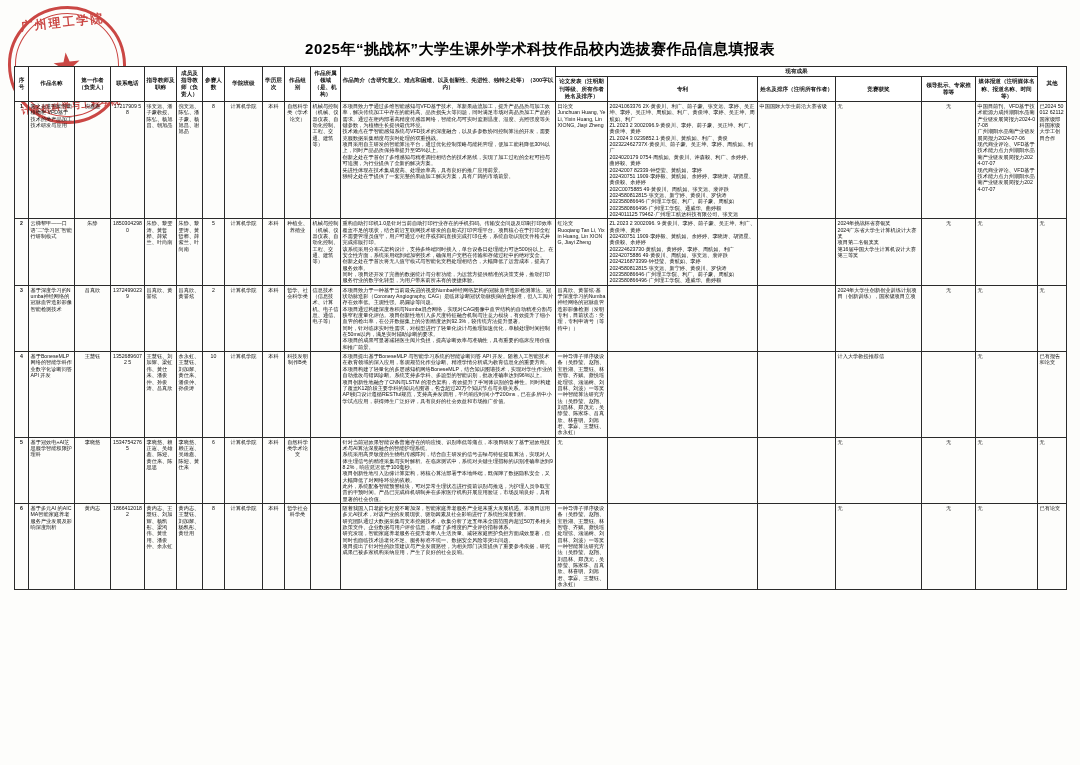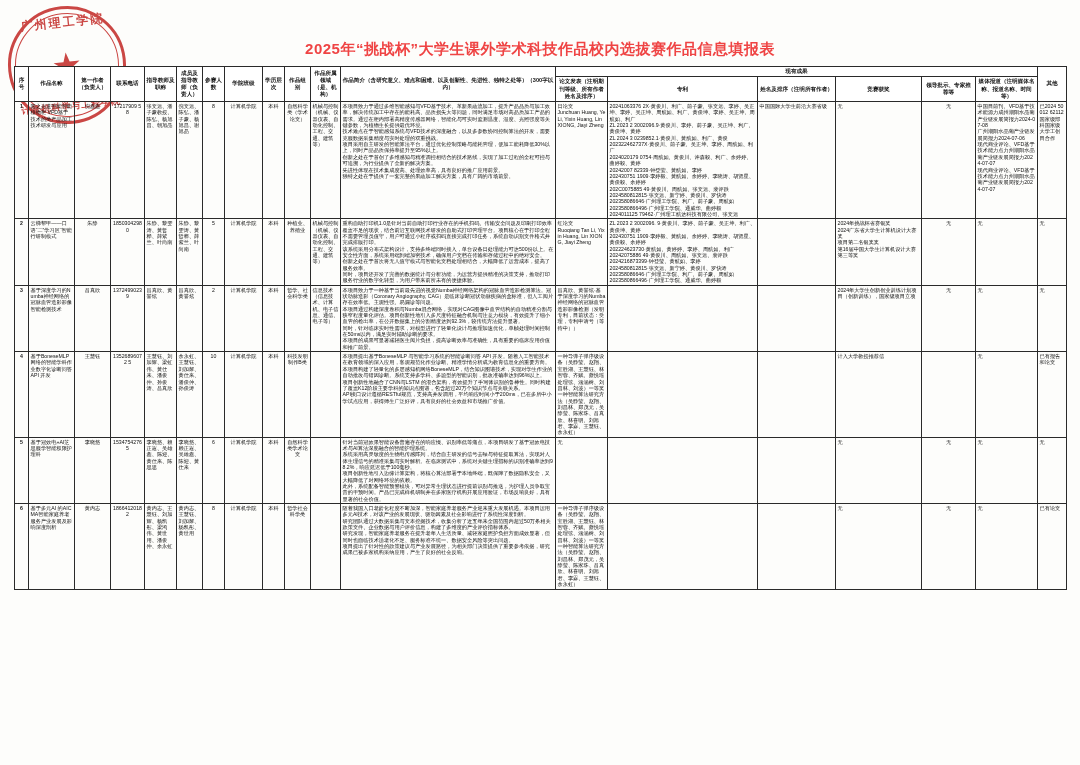--- a/index.html
+++ b/index.html
@@ -35,21 +35,21 @@
     font-family:"DejaVu Sans",sans-serif;
   }
   .stamp .bot-text{
     position:absolute;left:0;right:0;bottom:8px;text-align:center;
     font-size:9px;font-weight:bold;letter-spacing:1px;
   }
 
   
   .doc-title{
     position:absolute;top:40px;left:0;width:1080px;text-align:center;
-    font-size:15px;font-weight:bold;color:#ef4444;
+    font-size:15px;font-weight:bold;color:#000000;
     letter-spacing:.5px;
   }
 
   
   table.main{
     position:absolute;top:66px;left:14px;
     width:1052px;
     border-collapse:collapse;
     table-layout:fixed;
     font-size:5.2px;

